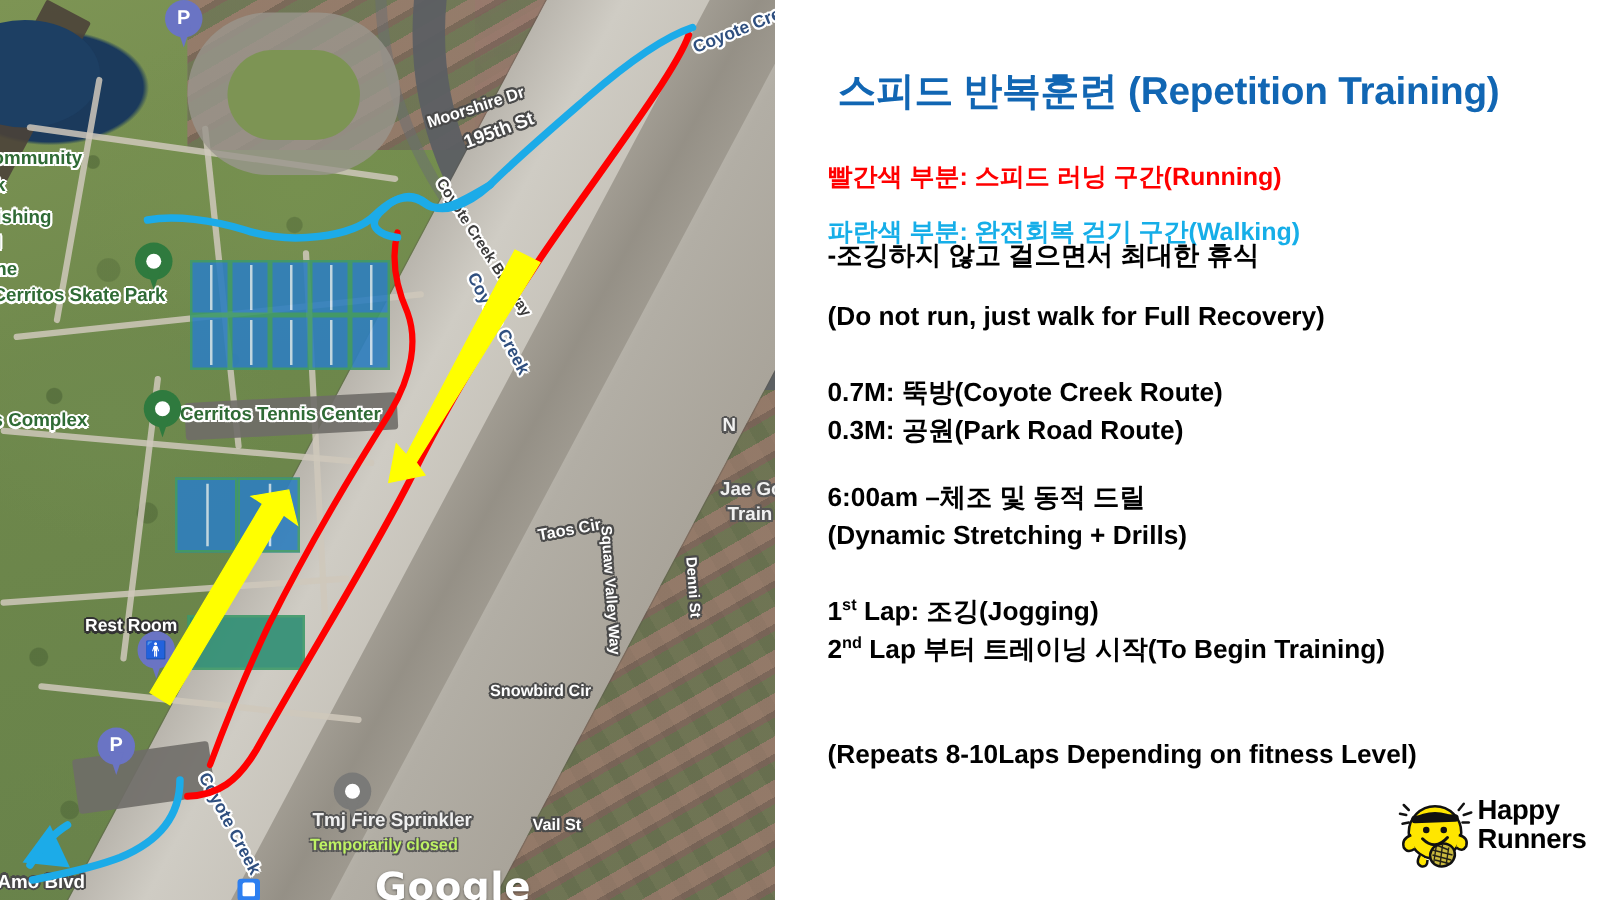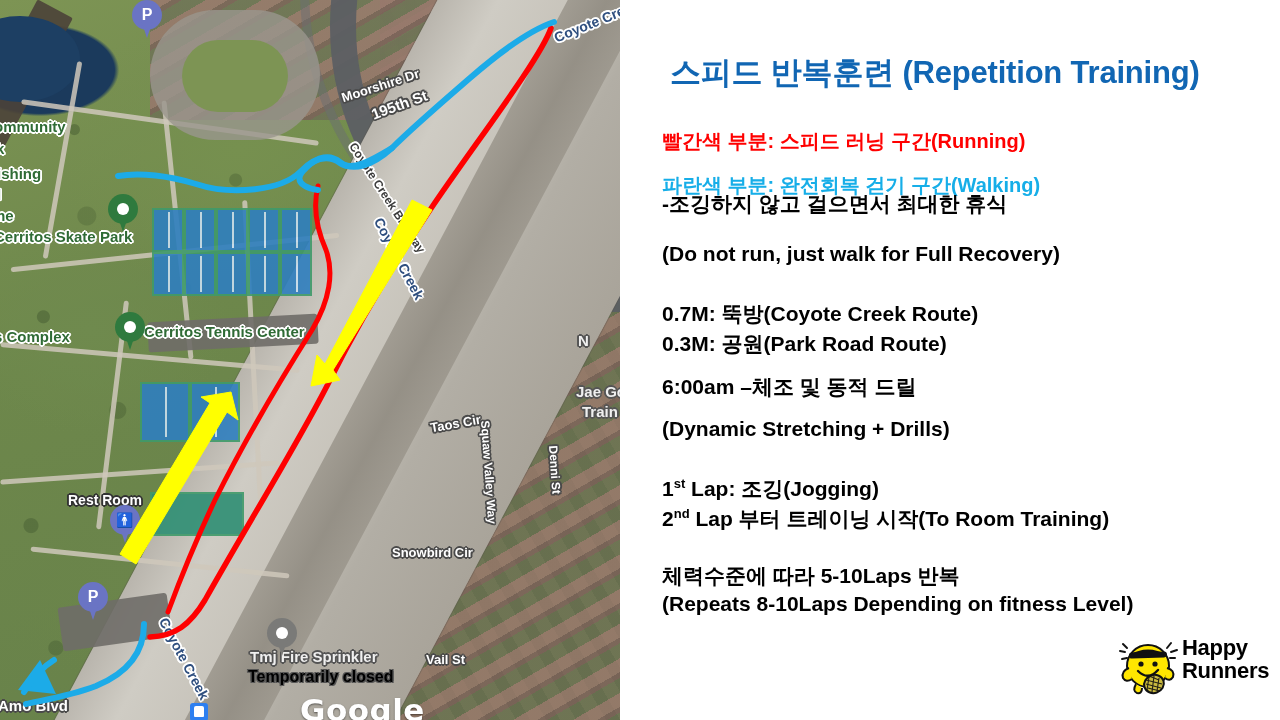--- a/index.html
+++ b/index.html
@@ -106,21 +106,21 @@
   }
   .lab-park{color:#2f6b35;font-size:15px;}
   .lab-street{color:#3c3c3c;font-size:13px;}
   .lab-street-lt{color:#ffffff;font-size:13px;
     text-shadow:-1.4px -1.4px 0 #4a4a4a,1.4px -1.4px 0 #4a4a4a,-1.4px 1.4px 0 #4a4a4a,1.4px 1.4px 0 #4a4a4a,
                 -1.8px 0 0 #4a4a4a,1.8px 0 0 #4a4a4a,0 -1.8px 0 #4a4a4a,0 1.8px 0 #4a4a4a;}
   .lab-water{color:#2f4f7f;font-size:14px;}
   .lab-poi{color:#f0f0f0;font-size:15px;
     text-shadow:-1.4px -1.4px 0 #555,1.4px -1.4px 0 #555,-1.4px 1.4px 0 #555,1.4px 1.4px 0 #555,
                 -1.8px 0 0 #555,1.8px 0 0 #555,0 -1.8px 0 #555,0 1.8px 0 #555;}
-  .lab-poi-sub{color:#000000;font-size:16px;
+  .lab-poi-sub{color:#bef264;font-size:13px;
     text-shadow:-1.2px -1.2px 0 #555,1.2px -1.2px 0 #555,-1.2px 1.2px 0 #555,1.2px 1.2px 0 #555;}
   .lab-dark{color:#ffffff;font-size:14px;
     text-shadow:-1.4px -1.4px 0 #333,1.4px -1.4px 0 #333,-1.4px 1.4px 0 #333,1.4px 1.4px 0 #333,
                 -1.8px 0 0 #333,1.8px 0 0 #333,0 -1.8px 0 #333,0 1.8px 0 #333;}
 
   
   .pin{position:absolute;width:30px;height:40px;}
   .pin .head{
     position:absolute;left:0;top:0;width:30px;height:30px;border-radius:50%;
   }
@@ -368,28 +368,27 @@
 
     <div class="legend-line" id="legend-run">빨간색 부분: 스피드 러닝 구간(Running)</div>
     <div class="legend-line" id="legend-walk">파란색 부분: 완전회복 걷기 구간(Walking)</div>
 
     <div class="body-line" style="top:190px;">-조깅하지 않고 걸으면서 최대한 휴식</div>
     <div class="body-line" style="top:242px;">(Do not run, just walk for Full Recovery)</div>
 
     <div class="body-line" style="top:300px;">0.7M: 뚝방(Coyote Creek Route)</div>
     <div class="body-line" style="top:330px;">0.3M: 공원(Park Road Route)</div>
 
-    <div class="body-line" style="top:373px;">6:00am –체조 및 동적 드릴</div>
+    <div class="body-line" style="top:384px;">6:00am –체조 및 동적 드릴</div>
     <div class="body-line" style="top:417px;">(Dynamic Stretching + Drills)</div>
 
     <div class="body-line" style="top:475px;"><span>1</span><sup>st</sup><span> Lap: 조깅(Jogging)</span></div>
 
-    <div class="body-line" style="top:505px;"><span>2</span><sup>nd</sup><span> Lap 부터 트레이닝 시작(To Room Training)</span></div>
-
-    <div class="body-line" style="top:562px;">체력수준에 따라 5-10Laps 반복</div>
+    <div class="body-line" style="top:505px;"><span>2</span><sup>nd</sup><span> Lap 부터 트레이닝 시작(To Begin Training)</span></div>
+
     <div class="body-line" style="top:592px;">(Repeats 8-10Laps Depending on fitness Level)</div>
   </div>
 
   <div id="logo">
     <svg id="logo-mark" viewBox="0 0 62 58">
 
       <g stroke="#111" stroke-width="2" stroke-linecap="round">
         <line x1="5" y1="6" x2="9" y2="10"></line>
         <line x1="2" y1="13" x2="7" y2="14"></line>
         <line x1="53" y1="5" x2="49" y2="10"></line>

